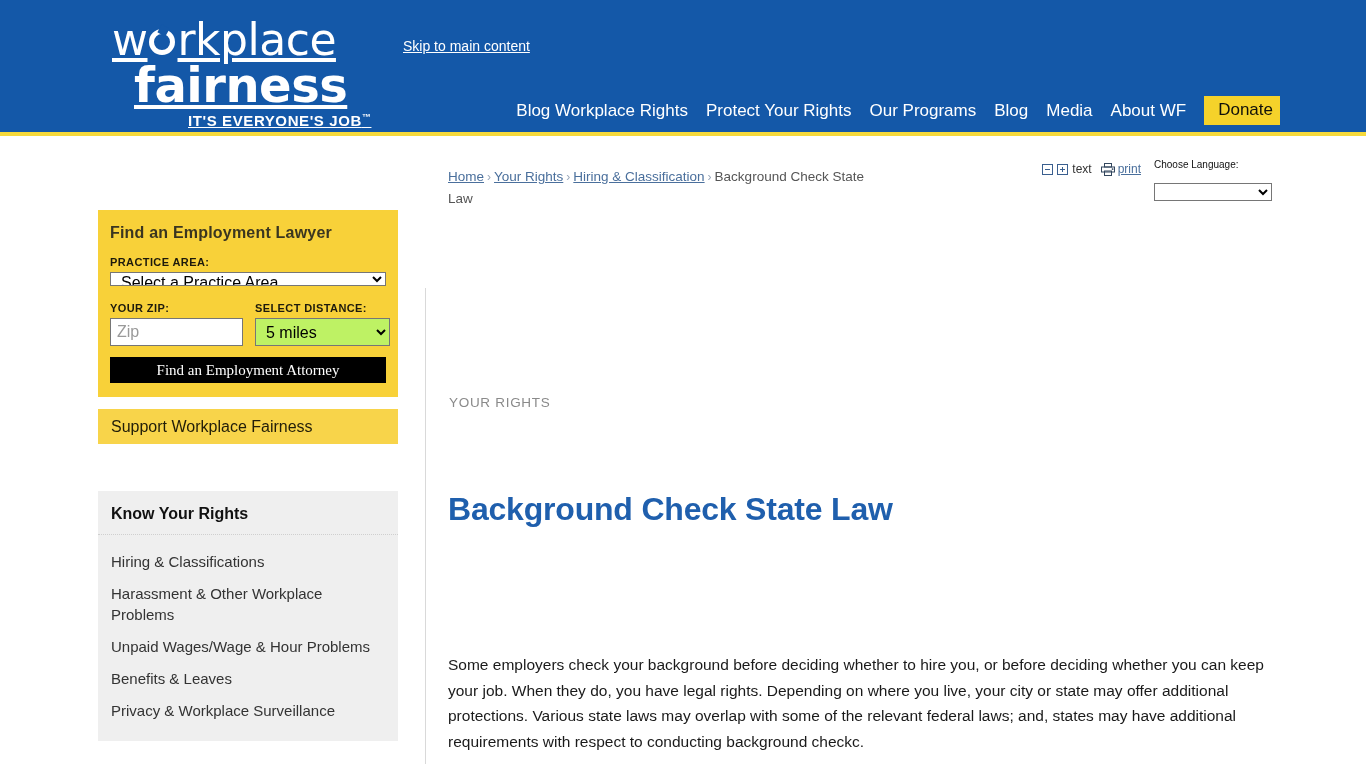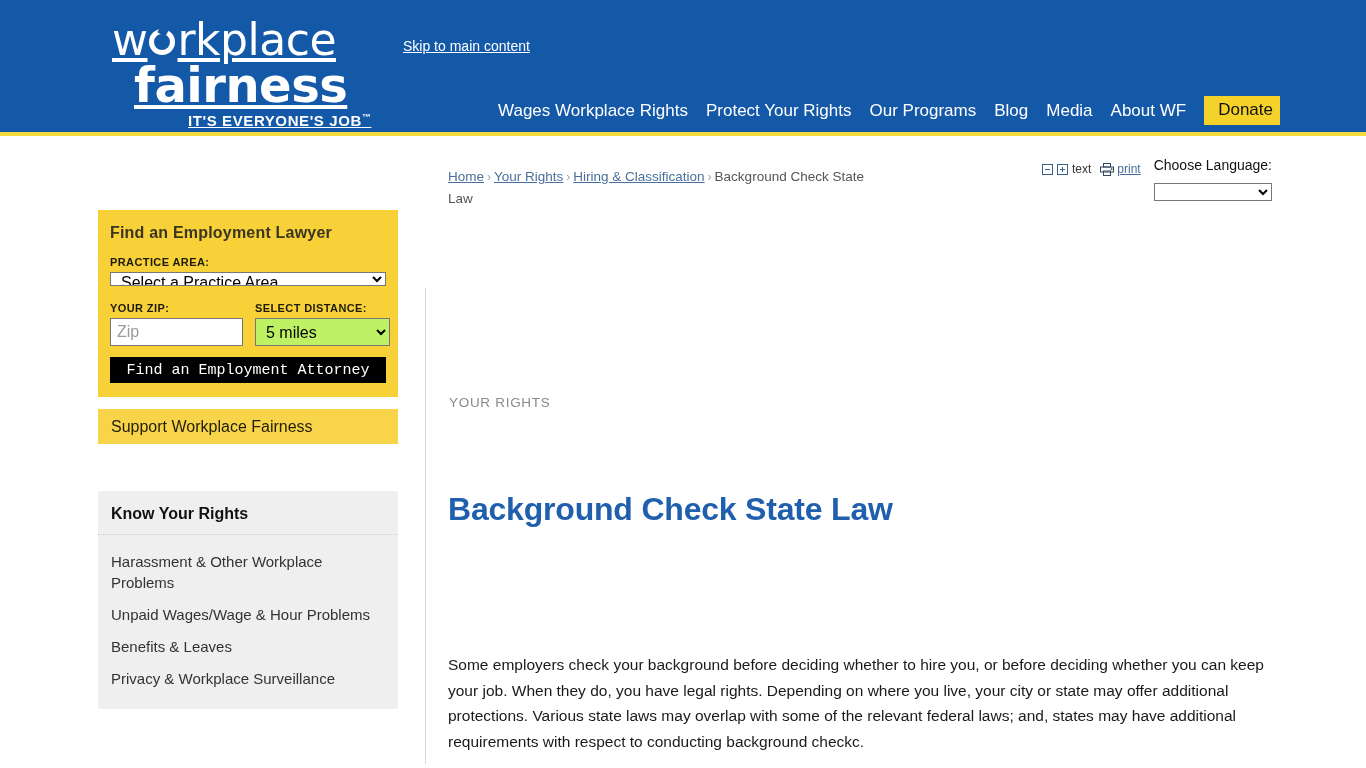--- a/index.html
+++ b/index.html
@@ -186,21 +186,21 @@
   }
   #find-attorney-btn {
     display: block;
     width: 100%;
     margin-top: 11px;
     background: #000000;
     color: #ffffff;
     border: 0;
     height: 26px;
     font-size: 15px;
-    font-family: Liberation Mono, monospace;
+    font-family: Liberation Serif, serif;
     cursor: pointer;
   }
   #support-box {
     margin-top: 12px;
     background: #f8d44a;
     height: 35px;
     display: flex;
     align-items: center;
     padding-left: 13px;
   }
@@ -309,21 +309,21 @@
   .tool-label { font-size: 12px; color: #333; }
   .print-tool {
     display: flex;
     align-items: center;
     gap: 3px;
     margin-top: 4px;
   }
   .print-tool a { font-size: 12px; color: #4a6f9c; text-decoration: underline; }
   #lang-tool { margin-left: 4px; }
   #lang-tool .lang-label {
-    font-size: 14px;
+    font-size: 10px;
     color: #111;
     line-height: 14px;
     margin-bottom: 10px;
   }
   #lang-select {
     width: 118px;
     height: 18px;
     font-size: 12px;
     font-family: "Liberation Sans", sans-serif;
     border: 1px solid #767676;
@@ -368,21 +368,21 @@
 
   <a id="logo" href="#">
     <div class="lg-line1"><span>w</span><span class="o-ring"></span><span>rkplace</span></div>
     <div class="lg-line2">fairness</div>
     <div class="lg-line3"><span>IT'S EVERYONE'S JOB</span><sup>™</sup></div>
   </a>
 
   <a id="skip-link" href="#main-content">Skip to main content</a>
 
   <nav id="main-nav">
-    <a class="nav-item" href="#">Wages Workplace Rights</a>
+    <a class="nav-item" href="#">Blog Workplace Rights</a>
     <a class="nav-item" href="#">Protect Your Rights</a>
     <a class="nav-item" href="#">Our Programs</a>
     <a class="nav-item" href="#">Blog</a>
     <a class="nav-item" href="#">Media</a>
     <a class="nav-item" href="#">About WF</a>
     <a class="donate-btn" href="#">Donate</a>
   </nav>
 </header>
 
 <div id="page-body">
@@ -413,20 +413,23 @@
       <button id="find-attorney-btn">Find an Employment Attorney</button>
     </section>
 
     <section id="support-box">
       <a href="#">Support Workplace Fairness</a>
     </section>
 
     <nav id="kyr-panel">
       <h3>Know Your Rights</h3>
       <ul>
+        <li>
+            <a href="#">Hiring &amp; Classifications</a>
+          </li>
         <li>
             <a href="#">Harassment &amp; Other Workplace Problems</a>
           </li>
         <li>
             <a href="#">Unpaid Wages/Wage &amp; Hour Problems</a>
           </li>
         <li>
             <a href="#">Benefits &amp; Leaves</a>
           </li>
         <li>

